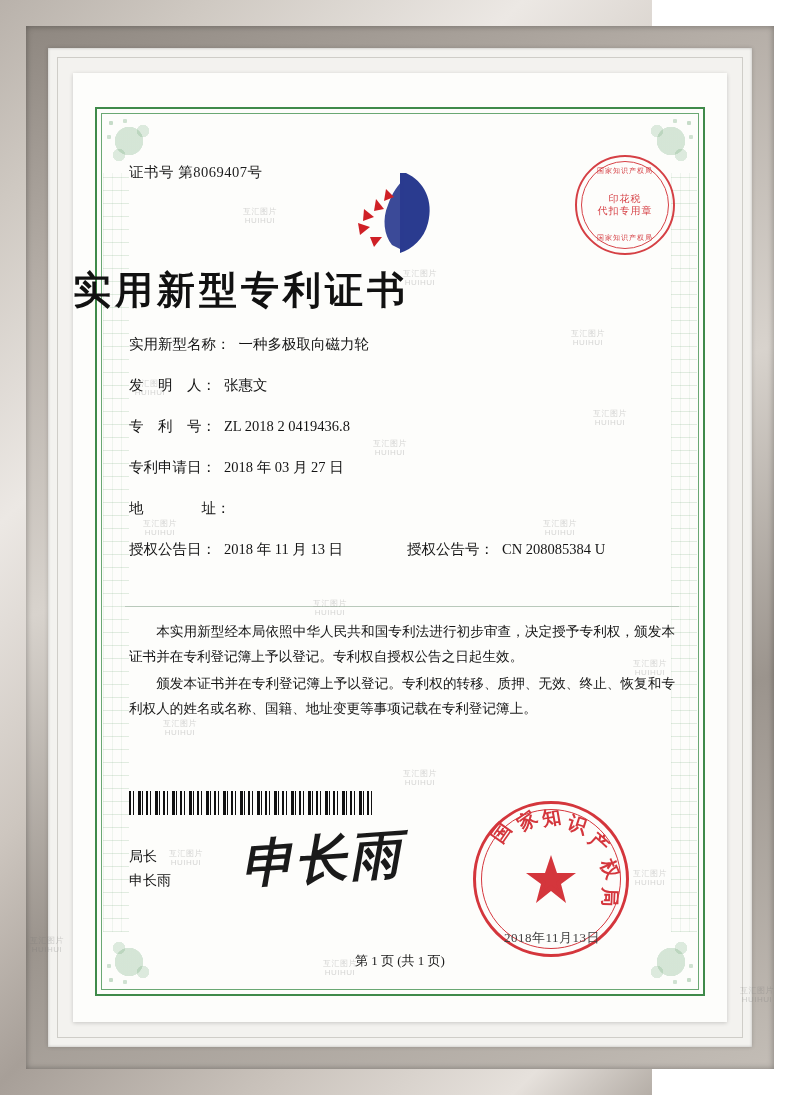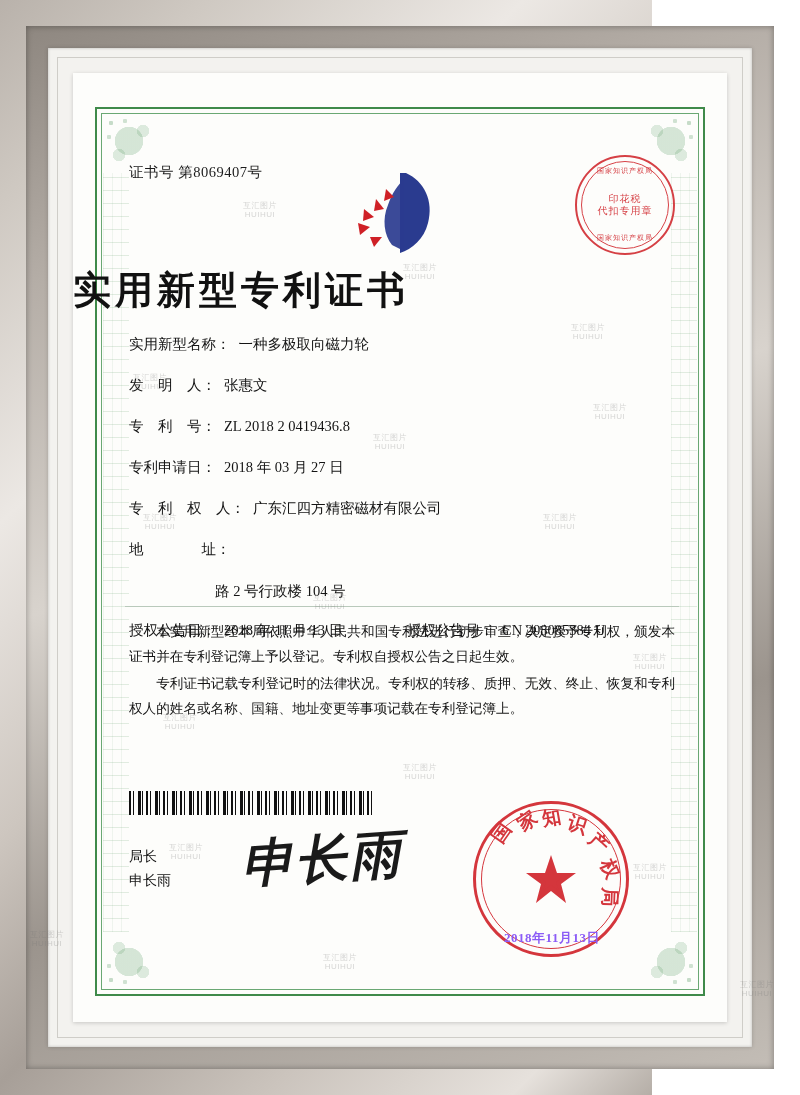--- a/index.html
+++ b/index.html
@@ -270,23 +270,22 @@
     font-weight: bold;
     font-family: "DejaVu Serif", serif;
     transform-origin: center center;
   }
   .seal-date {
     position: absolute;
     left: 404px; top: 856px;
     width: 150px;
     text-align: center;
     font-size: 13px;
-    color: #8b5cf6;
+    color: #404040;
     letter-spacing: .5px;
-    font-weight: bold;
   }
 
   
   .page-no {
     position: absolute;
     left: 0; right: 0; bottom: 52px;
     text-align: center;
     font-size: 13px;
     color: #1b1b1b;
   }
@@ -295,20 +294,21 @@
   .wm {
     position: absolute;
     font-size: 8px;
     color: rgba(120,120,120,0.30);
     font-family: "Liberation Sans", sans-serif;
     letter-spacing: .5px;
     white-space: nowrap;
     pointer-events: none;
     line-height: 9px;
     text-align: center;
+    margin-top: 6px;
   }
   .wm b { display:block; font-weight: normal; }
 </style>
 </head>
 <body>
 
 <div class="frame-outer">
   <div class="frame-bevel"></div>
   <div class="frame-mat"></div>
   <div class="frame-inner-line"></div>
@@ -364,43 +364,38 @@
       <div class="f-row">
         <span class="f-label">专　利　号：</span>
         <span class="f-val">ZL 2018 2 0419436.8</span>
       </div>
 
       <div class="f-row">
         <span class="f-label">专利申请日：</span>
         <span class="f-val">2018 年 03 月 27 日</span>
       </div>
 
-      <div class="f-row">
-        <span class="f-label">专　利　权　人：</span>
-        <span class="f-val">广东汇四方精密磁材有限公司</span>
-      </div>
 
       <div class="f-row">
         <span class="f-label">地　　　　址：</span>
       </div>
-      <div class="f-val2">路 2 号行政楼 104 号</div>
 
       <div class="f-row two" style="margin-top:16px;">
         <span class="f-label">授权公告日：</span>
         <span style="margin-left:8px;">2018 年 11 月 13 日</span>
         <span class="f-right">授权公告号：</span>
         <span style="margin-left:8px;">CN 208085384 U</span>
       </div>
     </div>
 
     <div class="divider"></div>
 
     <div class="body-text">
       <p>本实用新型经本局依照中华人民共和国专利法进行初步审查，决定授予专利权，颁发本证书并在专利登记簿上予以登记。专利权自授权公告之日起生效。</p>
-      <p>专利证书记载专利登记时的法律状况。专利权的转移、质押、无效、终止、恢复和专利权人的姓名或名称、国籍、地址变更等事项记载在专利登记簿上。</p>
+      <p>颁发本证书并在专利登记簿上予以登记。专利权的转移、质押、无效、终止、恢复和专利权人的姓名或名称、国籍、地址变更等事项记载在专利登记簿上。</p>
     </div>
 
     <div class="barcode"></div>
 
     <div class="sig-label">
       <div>局长</div>
       <div>申长雨</div>
     </div>
     <div class="sig-script">申长雨</div>
 
@@ -413,20 +408,21 @@
       <span class="sm-char" style="left:16px; top:16px; transform:rotate(-55deg);">国</span>
       <span class="sm-char" style="left:42px; top:4px;  transform:rotate(-36deg);">家</span>
       <span class="sm-char" style="left:66px; top:1px;  transform:rotate(-10deg);">知</span>
       <span class="sm-char" style="left:92px; top:8px;  transform:rotate(18deg);">识</span>
       <span class="sm-char" style="left:113px;top:26px; transform:rotate(42deg);">产</span>
       <span class="sm-char" style="left:124px;top:52px; transform:rotate(66deg);">权</span>
       <span class="sm-char" style="left:124px;top:80px; transform:rotate(92deg);">局</span>
     </div>
     <div class="seal-date">2018年11月13日</div>
 
+    <div class="page-no">第 1 页 (共 1 页)</div>
 
     <div class="wm" style="left:170px;  top:128px;">
         <b>互汇图片</b>
         <b>HUIHUI</b>
       </div>
     <div class="wm" style="left:330px;  top:190px;">
         <b>互汇图片</b>
         <b>HUIHUI</b>
       </div>
     <div class="wm" style="left:498px;  top:250px;">

